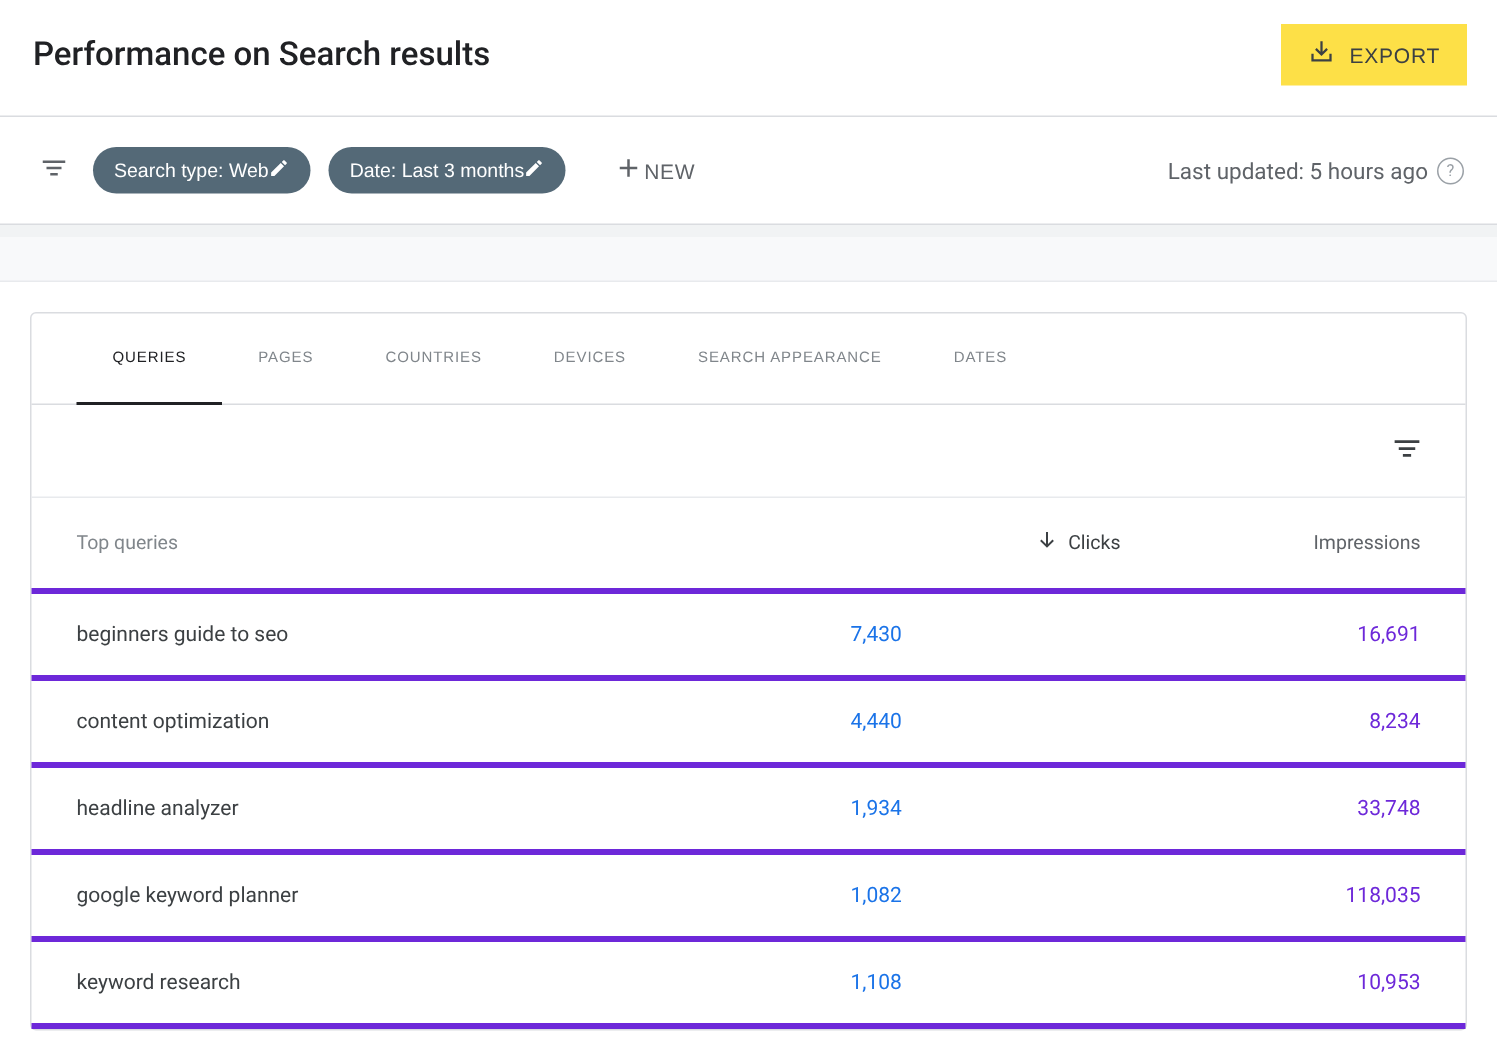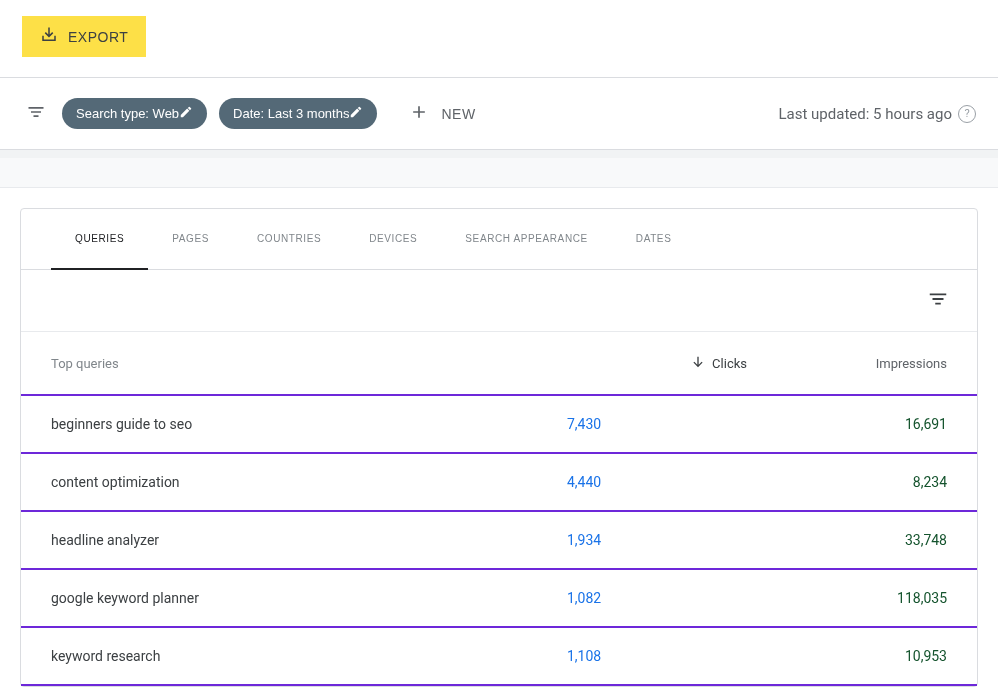--- a/index.html
+++ b/index.html
@@ -67,21 +67,21 @@
       padding: 7px 14px;
       border-radius: 18px;
       cursor: pointer;
       border: none;
     }
     .chip svg { width: 14px; height: 14px; fill: #fff; }
 
     .new-btn {
       display: flex;
       align-items: center;
-      gap: 12px;
+      gap: 0;
       background: none;
       border: none;
       color: #5f6368;
       font-size: 14px;
       letter-spacing: 0.5px;
       padding: 6px 12px;
       cursor: pointer;
       margin-left: 8px;
     }
     .new-btn svg { width: 20px; height: 20px; fill: #5f6368; }
@@ -148,58 +148,59 @@
       padding: 14px 24px;
       border-bottom: 1px solid #e8eaed;
     }
     .table-filter-row svg { width: 22px; height: 22px; fill: #3c4043; }
 
     
     .table-header, .table-row {
       display: flex;
       align-items: center;
       padding: 0 30px;
-      border-bottom: 2px solid #6d28d9;
+      border-bottom: 4px solid #6d28d9;
     }
     .table-header {
       height: 64px;
       font-size: 13px;
       color: #80868b;
     }
     .table-row {
       height: 58px;
       font-size: 14px;
     }
     .col-query { flex: 1; color: #3c4043; }
     .table-header .col-query { color: #80868b; }
     .col-clicks {
       width: 180px;
       text-align: left;
       color: #1a73e8;
     }
     .col-impressions {
       width: 200px;
       text-align: right;
-      color: #14532d;
+      color: #6d28d9;
     }
     .table-header .col-clicks,
     .table-header .col-impressions {
       color: #5f6368;
       display: flex;
       align-items: center;
       justify-content: flex-end;
       gap: 6px;
     }
     .table-header .col-clicks { color: #3c4043; }
     .sort-arrow svg { width: 16px; height: 16px; fill: #3c4043; }
   </style>
 </head>
 <body>
 
 <div class="header">
+  <h1 class="page-title">Performance on Search results</h1>
   <button class="export-btn">
     <span>
       <svg viewBox="0 0 24 24">
           <path d="M19 13v5H5v-5H3v7h18v-7h-2zm-6-1.6l3.3-3.3 1.4 1.4L12 15.2 6.3 9.5l1.4-1.4L11 11.4V2h2v9.4z"></path>
         </svg>
     </span>
     <span>EXPORT</span>
   </button>
 </div>
 

